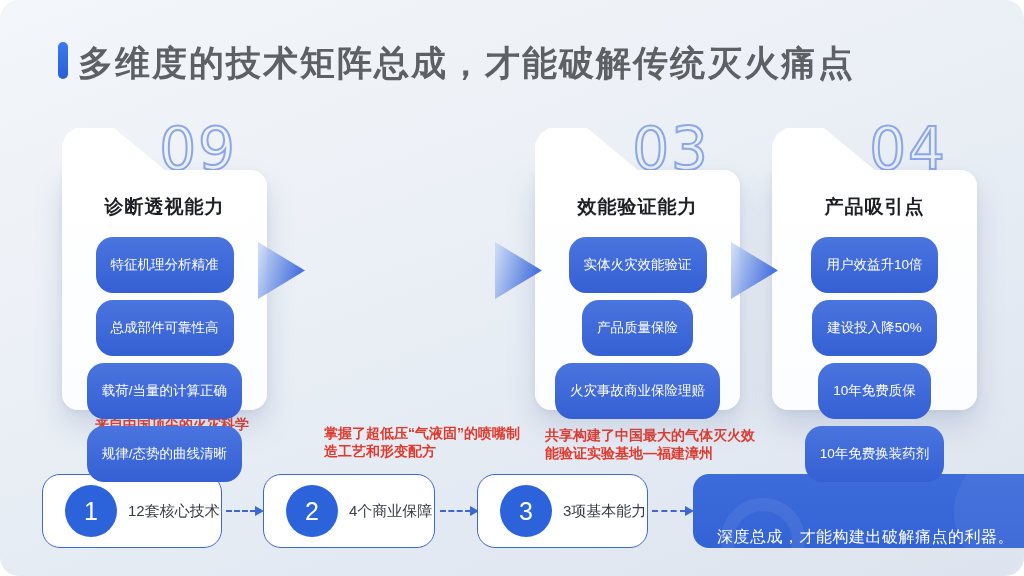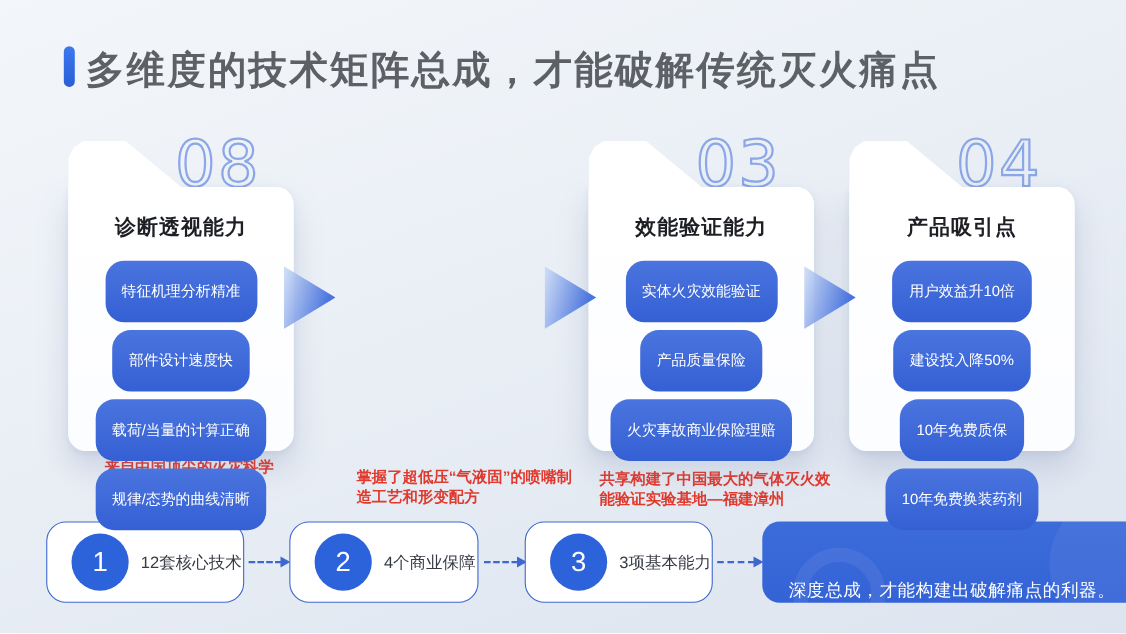--- a/index.html
+++ b/index.html
@@ -1,18 +1,18 @@
 <!DOCTYPE html>
 <html><head>
 <meta charset="utf-8">
 <style>
   html,body{margin:0;padding:0;}
   body{font-family:"Liberation Sans", sans-serif; -webkit-font-smoothing:antialiased;}
   .slide{position:relative;width:1024px;height:576px;overflow:hidden;
-         background:linear-gradient(160deg,#f3f6fa 0%,#ebf0f6 40%,#dde4ef 100%);}
+         background:linear-gradient(160deg,#f3f6fa 0%,#ebf0f6 40%,#dde4ef 100%);border-radius:19px;}
 
   
   .title-bar{position:absolute;left:58px;top:42px;width:10px;height:37px;border-radius:5px;
              background:linear-gradient(180deg,#3c78ee,#2a5fd6);}
   .page-title{position:absolute;left:78px;top:40px;font-size:35px;font-weight:bold;
               color:#5d6065;letter-spacing:2px;white-space:nowrap;}
 
   
   .col{position:absolute;top:128px;width:205px;height:282px;}
   .col1{left:62px}.col2{left:299px}.col3{left:535px}.col4{left:772px}
@@ -67,27 +67,27 @@
 </style>
 </head>
 <body>
 
 <div class="slide">
 
   <div class="title-bar"></div>
   <div class="page-title">多维度的技术矩阵总成，才能破解传统灭火痛点</div>
 
   <div class="col col1">
-    <div class="num">08</div>
+    <div class="num">09</div>
     <div class="tab"></div>
     <div class="card">
       <div class="card-header">诊断透视能力</div>
       <div class="pills">
         <span class="pill">特征机理分析精准</span>
-        <span class="pill">部件设计速度快</span>
+        <span class="pill">总成部件可靠性高</span>
         <span class="pill">载荷/当量的计算正确</span>
         <span class="pill">规律/态势的曲线清晰</span>
       </div>
     </div>
   </div>
 
 
   <div class="col col3">
     <div class="num">03</div>
     <div class="tab"></div>

